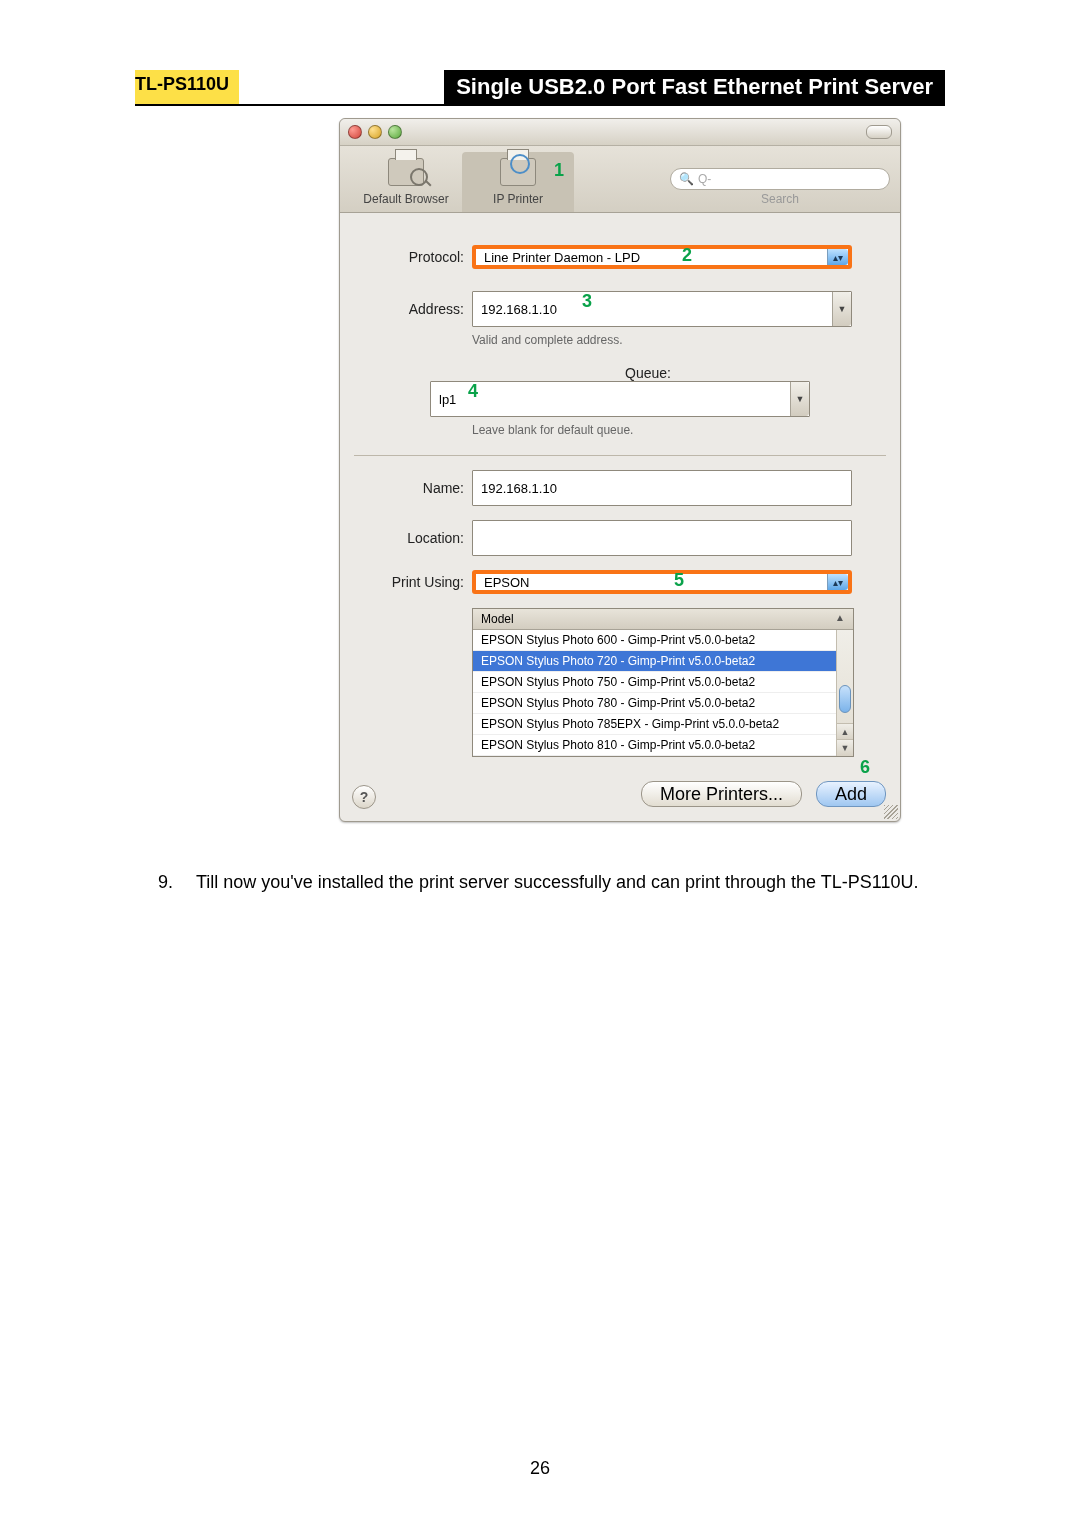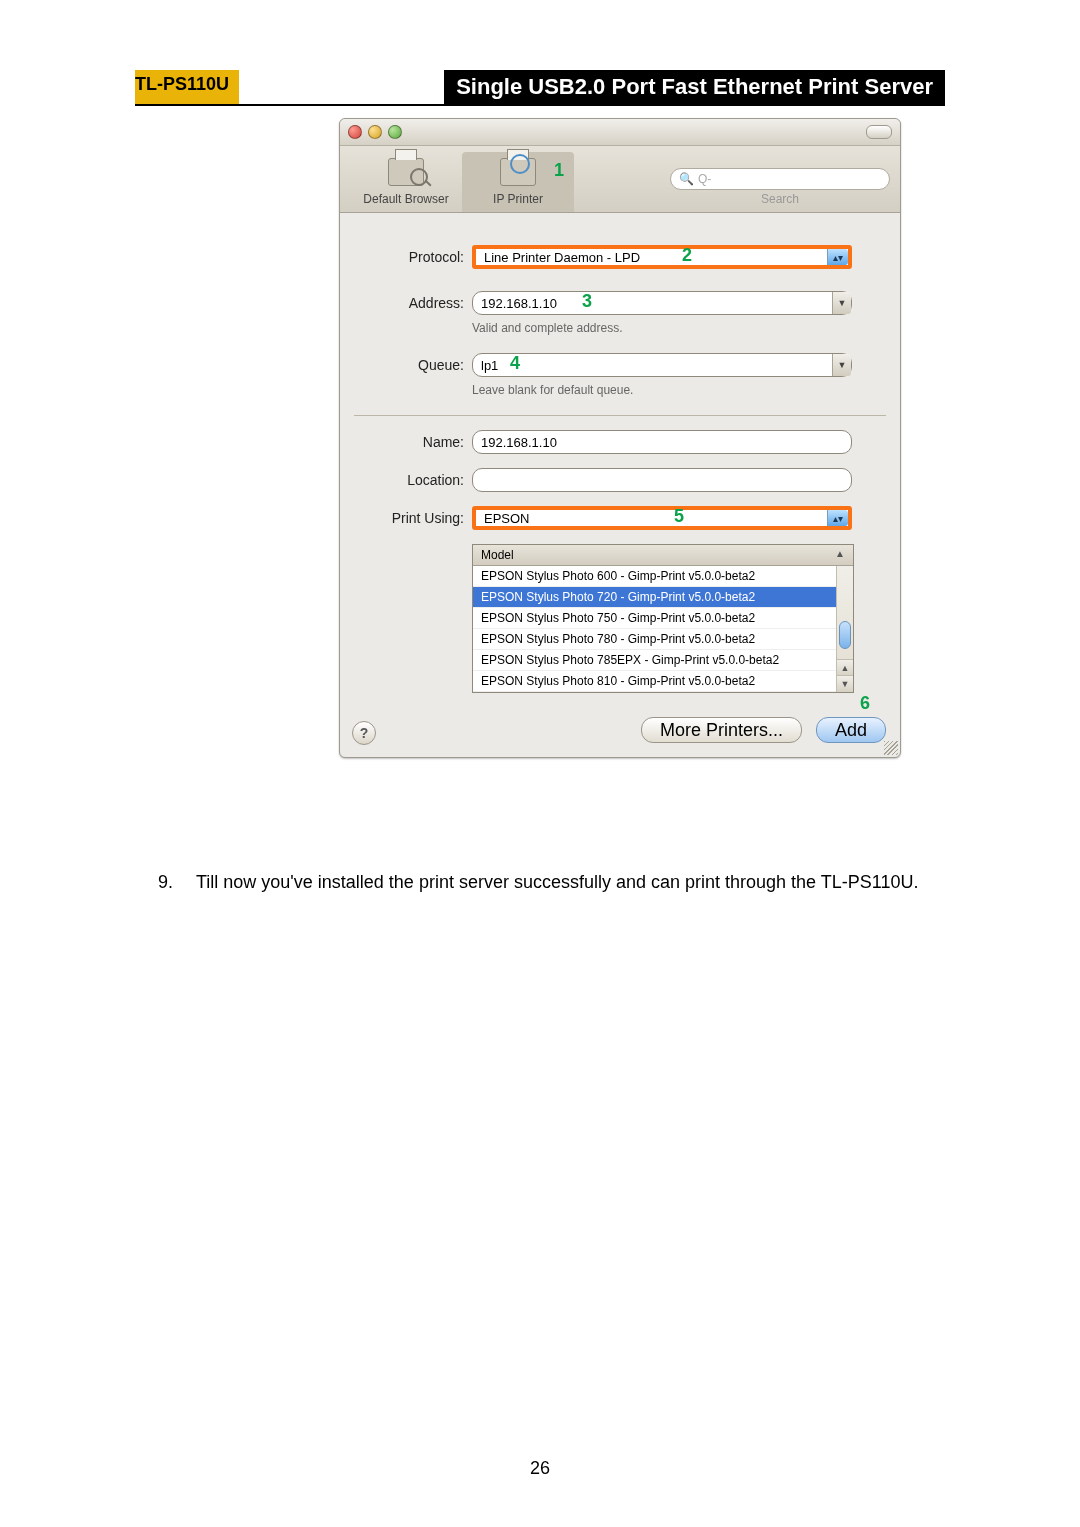--- a/index.html
+++ b/index.html
@@ -1,20 +1,20 @@
 <!DOCTYPE html>
 <html><head>
 <meta charset="utf-8">
 <style>
   html,body{margin:0;padding:0;background:#fff;font-family:"Lucida Grande","Helvetica Neue",Arial,sans-serif;color:#000;}
   .page{width:1080px;height:1527px;margin:0 auto;position:relative;}
   
   .hdr{position:absolute;top:70px;left:135px;width:810px;}
   .hdr-line{border-bottom:2px solid #000;display:flex;}
-  .hdr-model{background:#eab308;color:#000;font-weight:bold;font-size:18px;padding:4px 10px 4px 0;}
+  .hdr-model{background:#fde047;color:#000;font-weight:bold;font-size:18px;padding:4px 10px 4px 0;}
   .hdr-title{background:#000;color:#fff;font-weight:bold;font-size:22px;padding:4px 12px;flex:0 0 auto;margin-left:auto;}
   
   .win{position:absolute;top:118px;left:339px;width:560px;background:#eceae6;border:1px solid #9f9a8f;border-radius:6px;box-shadow:0 1px 2px rgba(0,0,0,.25);}
   .titlebar{height:26px;background:linear-gradient(#f1efeb,#d6d1c5);border-bottom:1px solid #b5b0a4;border-radius:6px 6px 0 0;display:flex;align-items:center;padding:0 8px;}
   .dots{display:flex;gap:6px;}
   .dot{width:12px;height:12px;border-radius:50%;border:1px solid rgba(0,0,0,.35);}
   .dot-r{background:radial-gradient(circle at 30% 30%,#ff9b92,#d0443a);}
   .dot-y{background:radial-gradient(circle at 30% 30%,#ffe08f,#d6a326);}
   .dot-g{background:radial-gradient(circle at 30% 30%,#b9e59e,#5aa83c);}
   .titlebar .t{position:absolute;left:0;right:0;text-align:center;font-size:14px;color:#3d3a33;}
@@ -31,21 +31,21 @@
   .srch{width:100%;height:22px;border-radius:11px;border:1px solid #b0ab9f;background:#fff;display:flex;align-items:center;padding:0 8px;box-sizing:border-box;color:#aaa;font-size:12px;}
   .srch .g{margin-right:4px;font-size:12px;}
   .tb-search .lbl{text-align:center;font-size:12px;color:#999;margin-top:2px;}
   .pane{padding:18px 14px 14px 14px;position:relative;}
   .row{display:flex;align-items:center;margin:14px 0;}
   .row .lab{width:110px;text-align:right;font-size:14px;color:#222;padding-right:8px;}
   .field{position:relative;display:flex;align-items:center;}
   .aqua-select{display:flex;align-items:center;background:#fff;border:4px solid #f97316;border-radius:3px;height:24px;width:380px;box-sizing:border-box;font-size:13px;}
   .aqua-select .val{flex:1;padding:0 8px;}
   .aqua-select .cap{width:20px;height:100%;background:linear-gradient(#bfe2ff,#5ea7e8);border-left:1px solid #7a9dbd;border-radius:0 3px 3px 0;display:flex;align-items:center;justify-content:center;color:#1c3a58;font-size:10px;}
-  .combo{display:flex;align-items:center;background:#fff;border:1px solid #8f897c;border-radius:10px;height:24px;width:380px;box-sizing:border-box;}
+  .combo{display:flex;align-items:center;background:#fff;border:1px solid #8f897c;border-radius:1px;height:36px;width:380px;box-sizing:border-box;}
   .combo input{border:none;outline:none;flex:1;padding:0 8px;font-size:13px;background:transparent;}
   .combo .cap2{width:18px;height:100%;background:linear-gradient(#f1efe9,#d2ccbf);border-left:1px solid #a7a296;display:flex;align-items:center;justify-content:center;font-size:9px;color:#444;border-radius:0 3px 3px 0;}
   .hint{font-size:12px;color:#666;margin-left:118px;margin-top:-8px;}
   .sep{height:1px;background:#bdb7aa;margin:18px 0 10px 0;}
   .list{width:380px;border:1px solid #8f897c;background:#fff;font-size:12px;margin-left:118px;}
   .list .hd{background:linear-gradient(#e8e4da,#d3cdc0);border-bottom:1px solid #a7a296;padding:3px 8px;font-size:12px;display:flex;justify-content:space-between;}
   .list .hd .arr{font-size:10px;color:#555;}
   .list .body{max-height:154px;overflow:hidden;position:relative;}
   .list .item{padding:3px 8px;border-bottom:1px solid #eee;white-space:nowrap;overflow:hidden;text-overflow:ellipsis;}
   .list .item.sel{background:#3e76d6;color:#fff;}
@@ -136,21 +136,21 @@
         <div class="field" style="position:relative;">
           <div class="combo">
             <input value="192.168.1.10" style="">
             <span class="cap2">▼</span>
           </div>
           <span class="co" style="left:110px;top:0;">3</span>
         </div>
       </div>
       <div class="hint">Valid and complete address.</div>
 
-      <div class="row" style="margin-top:18px;">
+      <div class="row" style="margin-top:18px;flex-direction:column;">
         <div class="lab">Queue:</div>
         <div class="field" style="position:relative;">
           <div class="combo">
             <input value="lp1" style="">
             <span class="cap2">▼</span>
           </div>
           <span class="co" style="left:38px;top:0;">4</span>
         </div>
       </div>
       <div class="hint">Leave blank for default queue.</div>

